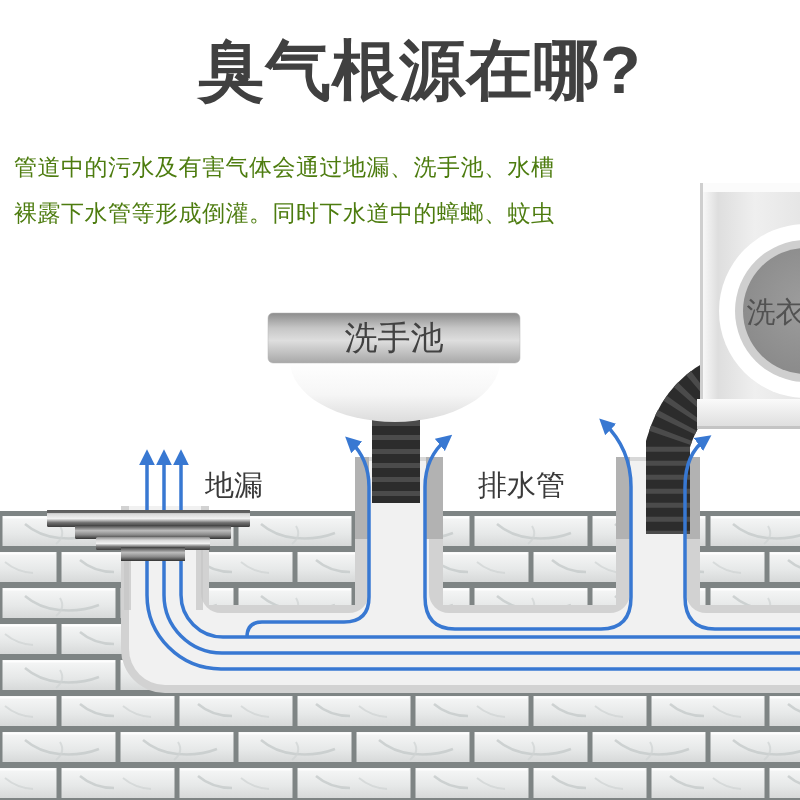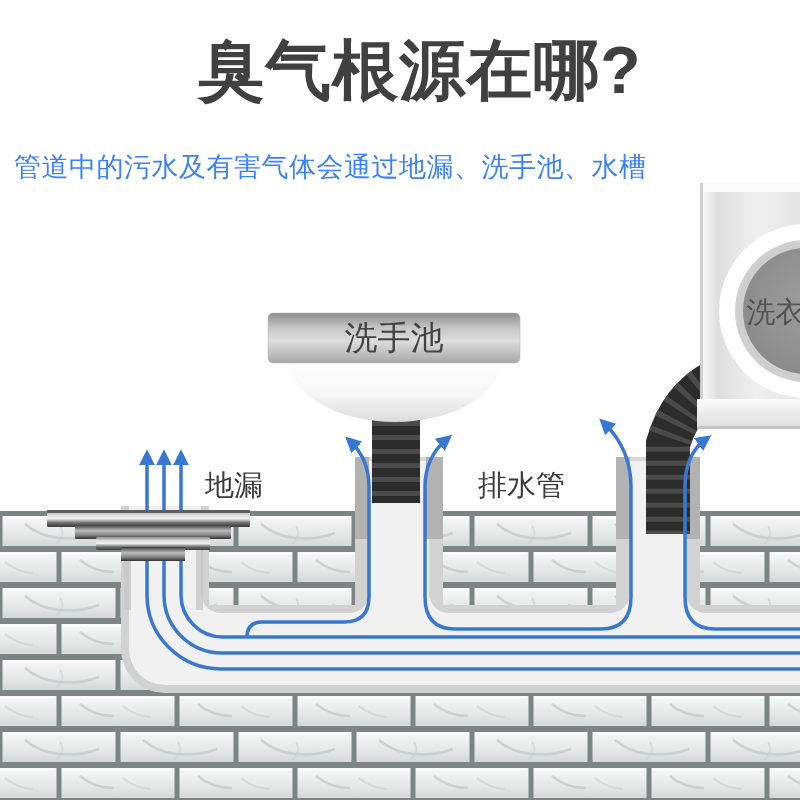--- a/index.html
+++ b/index.html
@@ -10,33 +10,34 @@
   }
   .title{
     position:absolute;left:12px;top:26px;width:800px;
     text-align:center;
     font-size:66px;font-weight:700;letter-spacing:1px;
     color:#404040;
     margin-left:8px;
   }
   .desc{
     position:absolute;left:14px;top:144px;width:740px;
-    font-size:27px;line-height:46px;color:#3b82f6;
+    font-size:23px;line-height:46px;color:#4d7c0f;
     letter-spacing:0.5px;
   }
   .desc div{white-space:nowrap;}
   svg.diagram{position:absolute;left:0;top:0;}
 </style>
 </head>
 <body>
 
 <div class="title">臭气根源在哪?</div>
 
 <div class="desc">
   <div>管道中的污水及有害气体会通过地漏、洗手池、水槽</div>
+  <div>裸露下水管等形成倒灌。同时下水道中的蟑螂、蚊虫</div>
 </div>
 
 <svg class="diagram" width="800" height="800" viewBox="0 0 800 800">
   <defs>
     <linearGradient id="gBrick" x1="0" y1="0" x2="0" y2="1">
       <stop offset="0" stop-color="#f6f7f7"></stop>
       <stop offset="0.6" stop-color="#e6e8e8"></stop>
       <stop offset="1" stop-color="#d7d9d9"></stop>
     </linearGradient>
     <pattern id="bricks" width="118" height="72" patternUnits="userSpaceOnUse" patternTransform="translate(0,512)">

